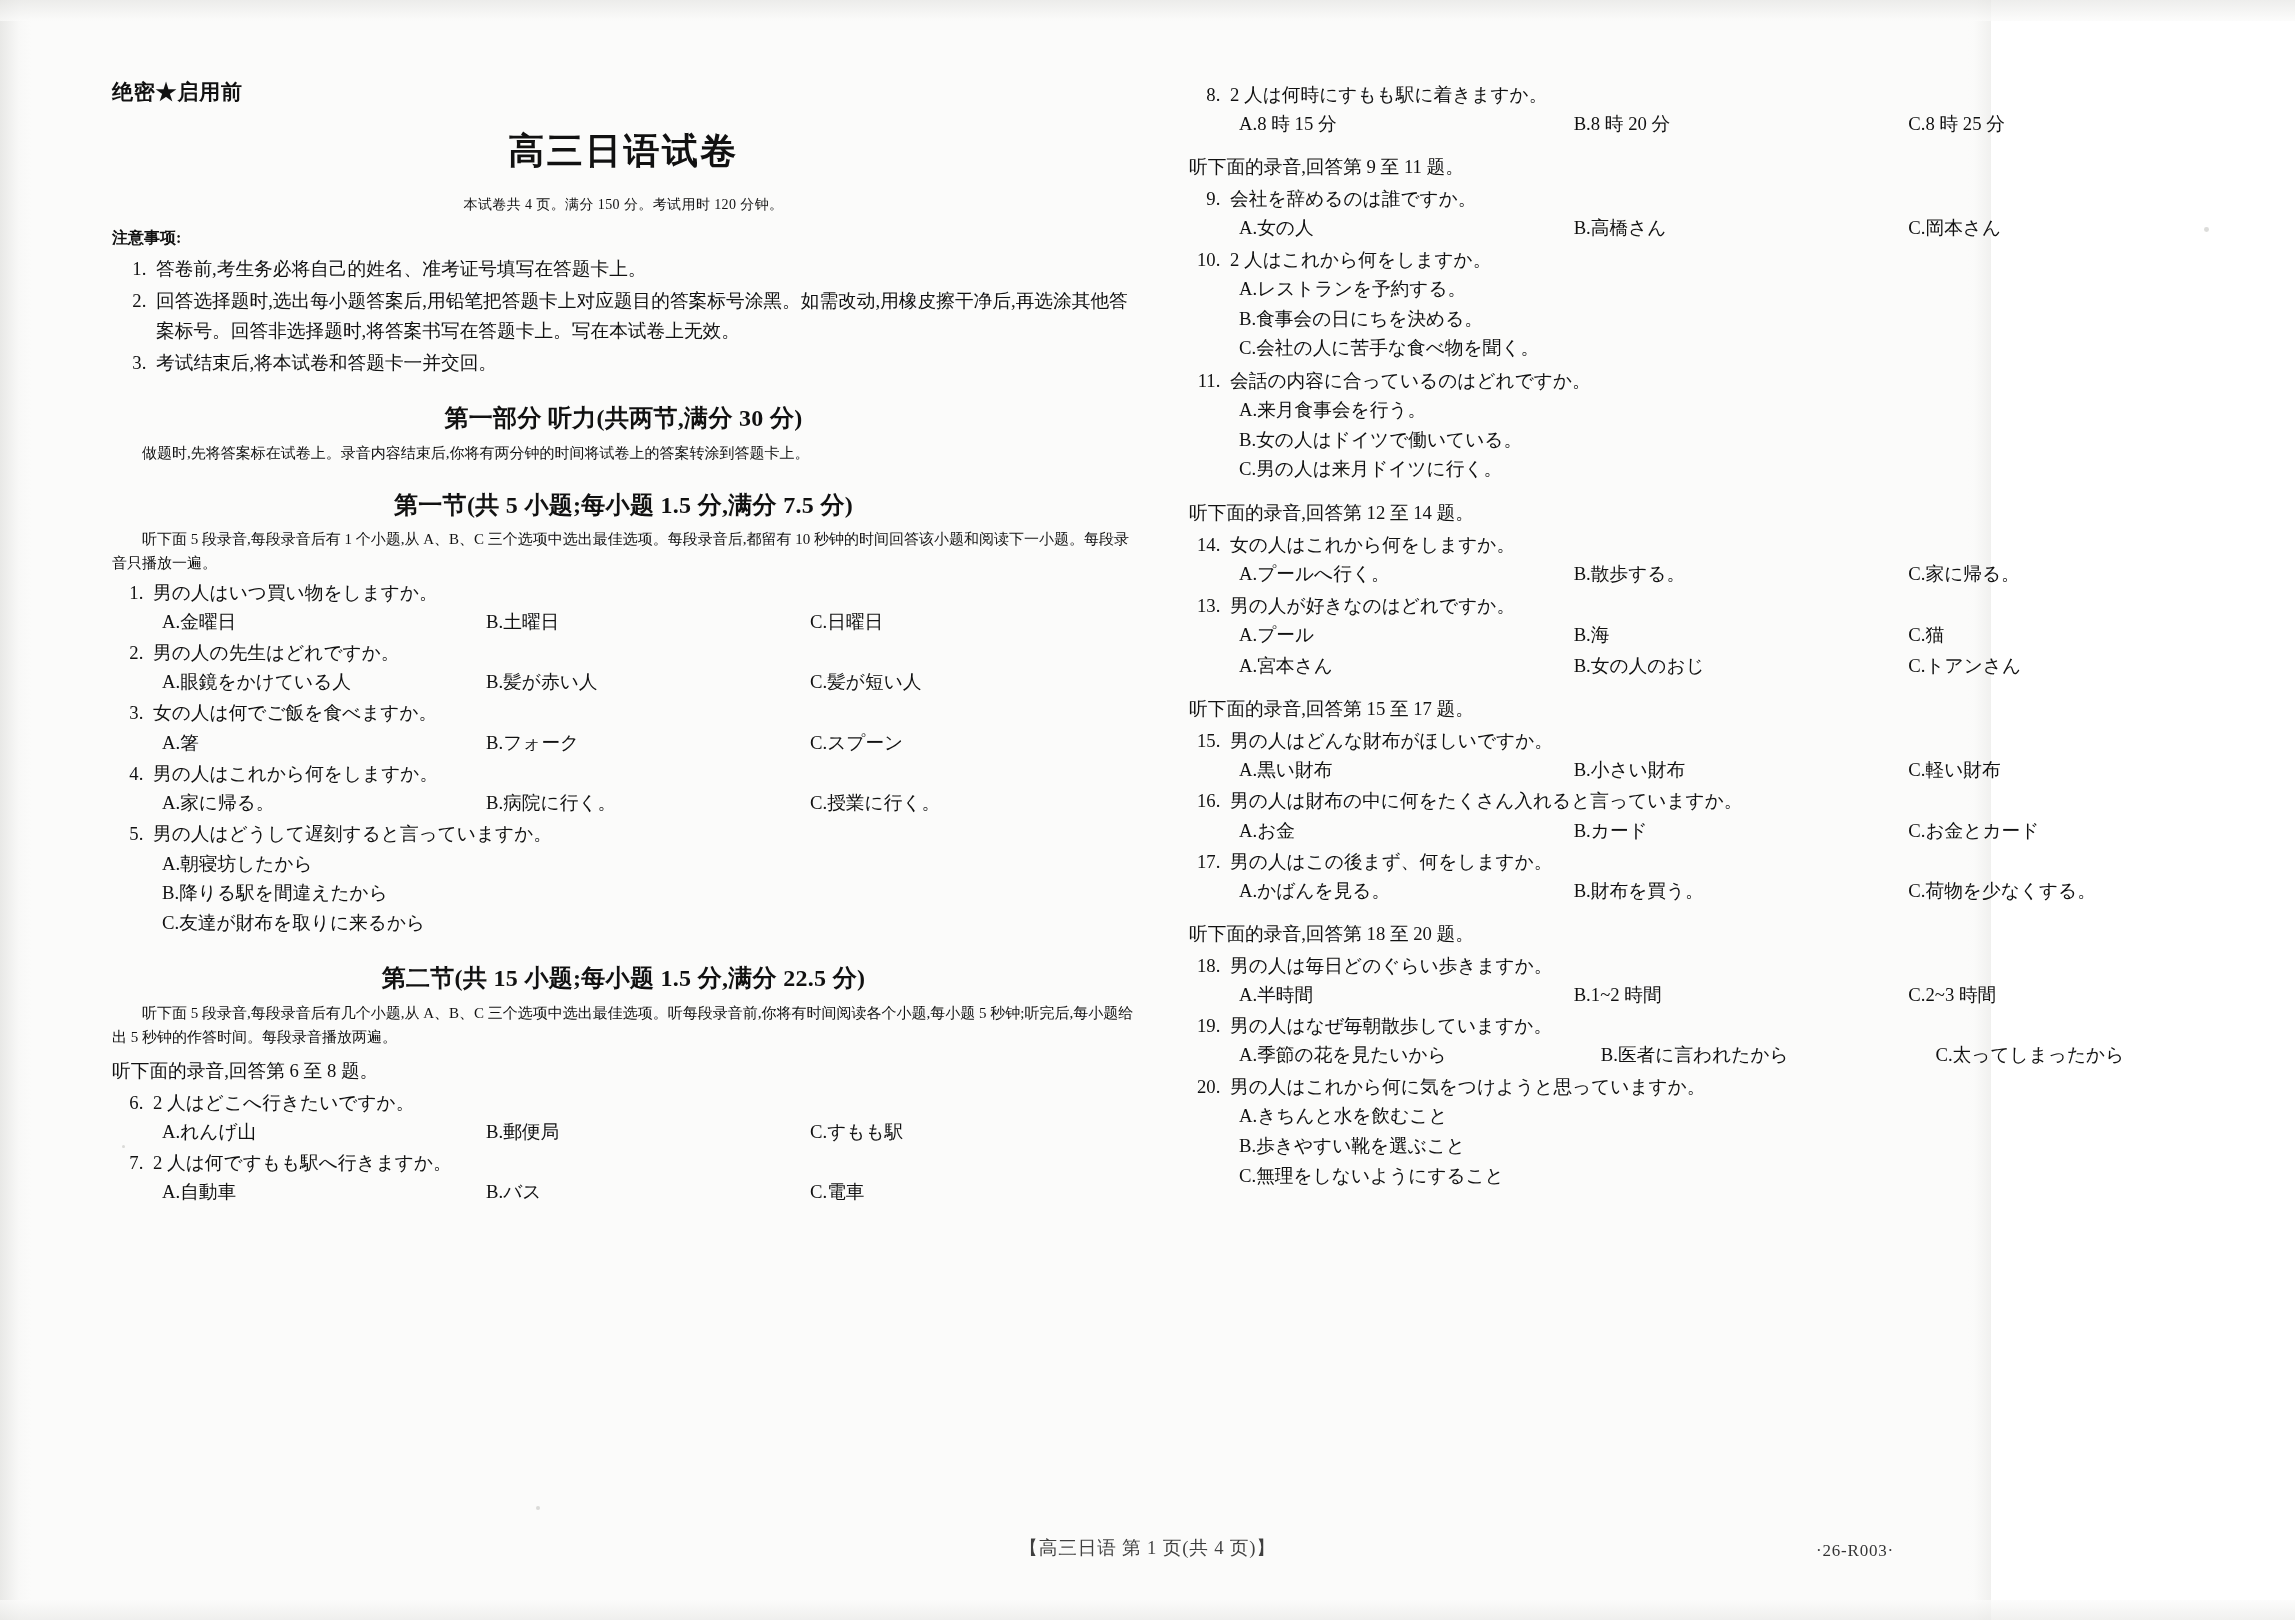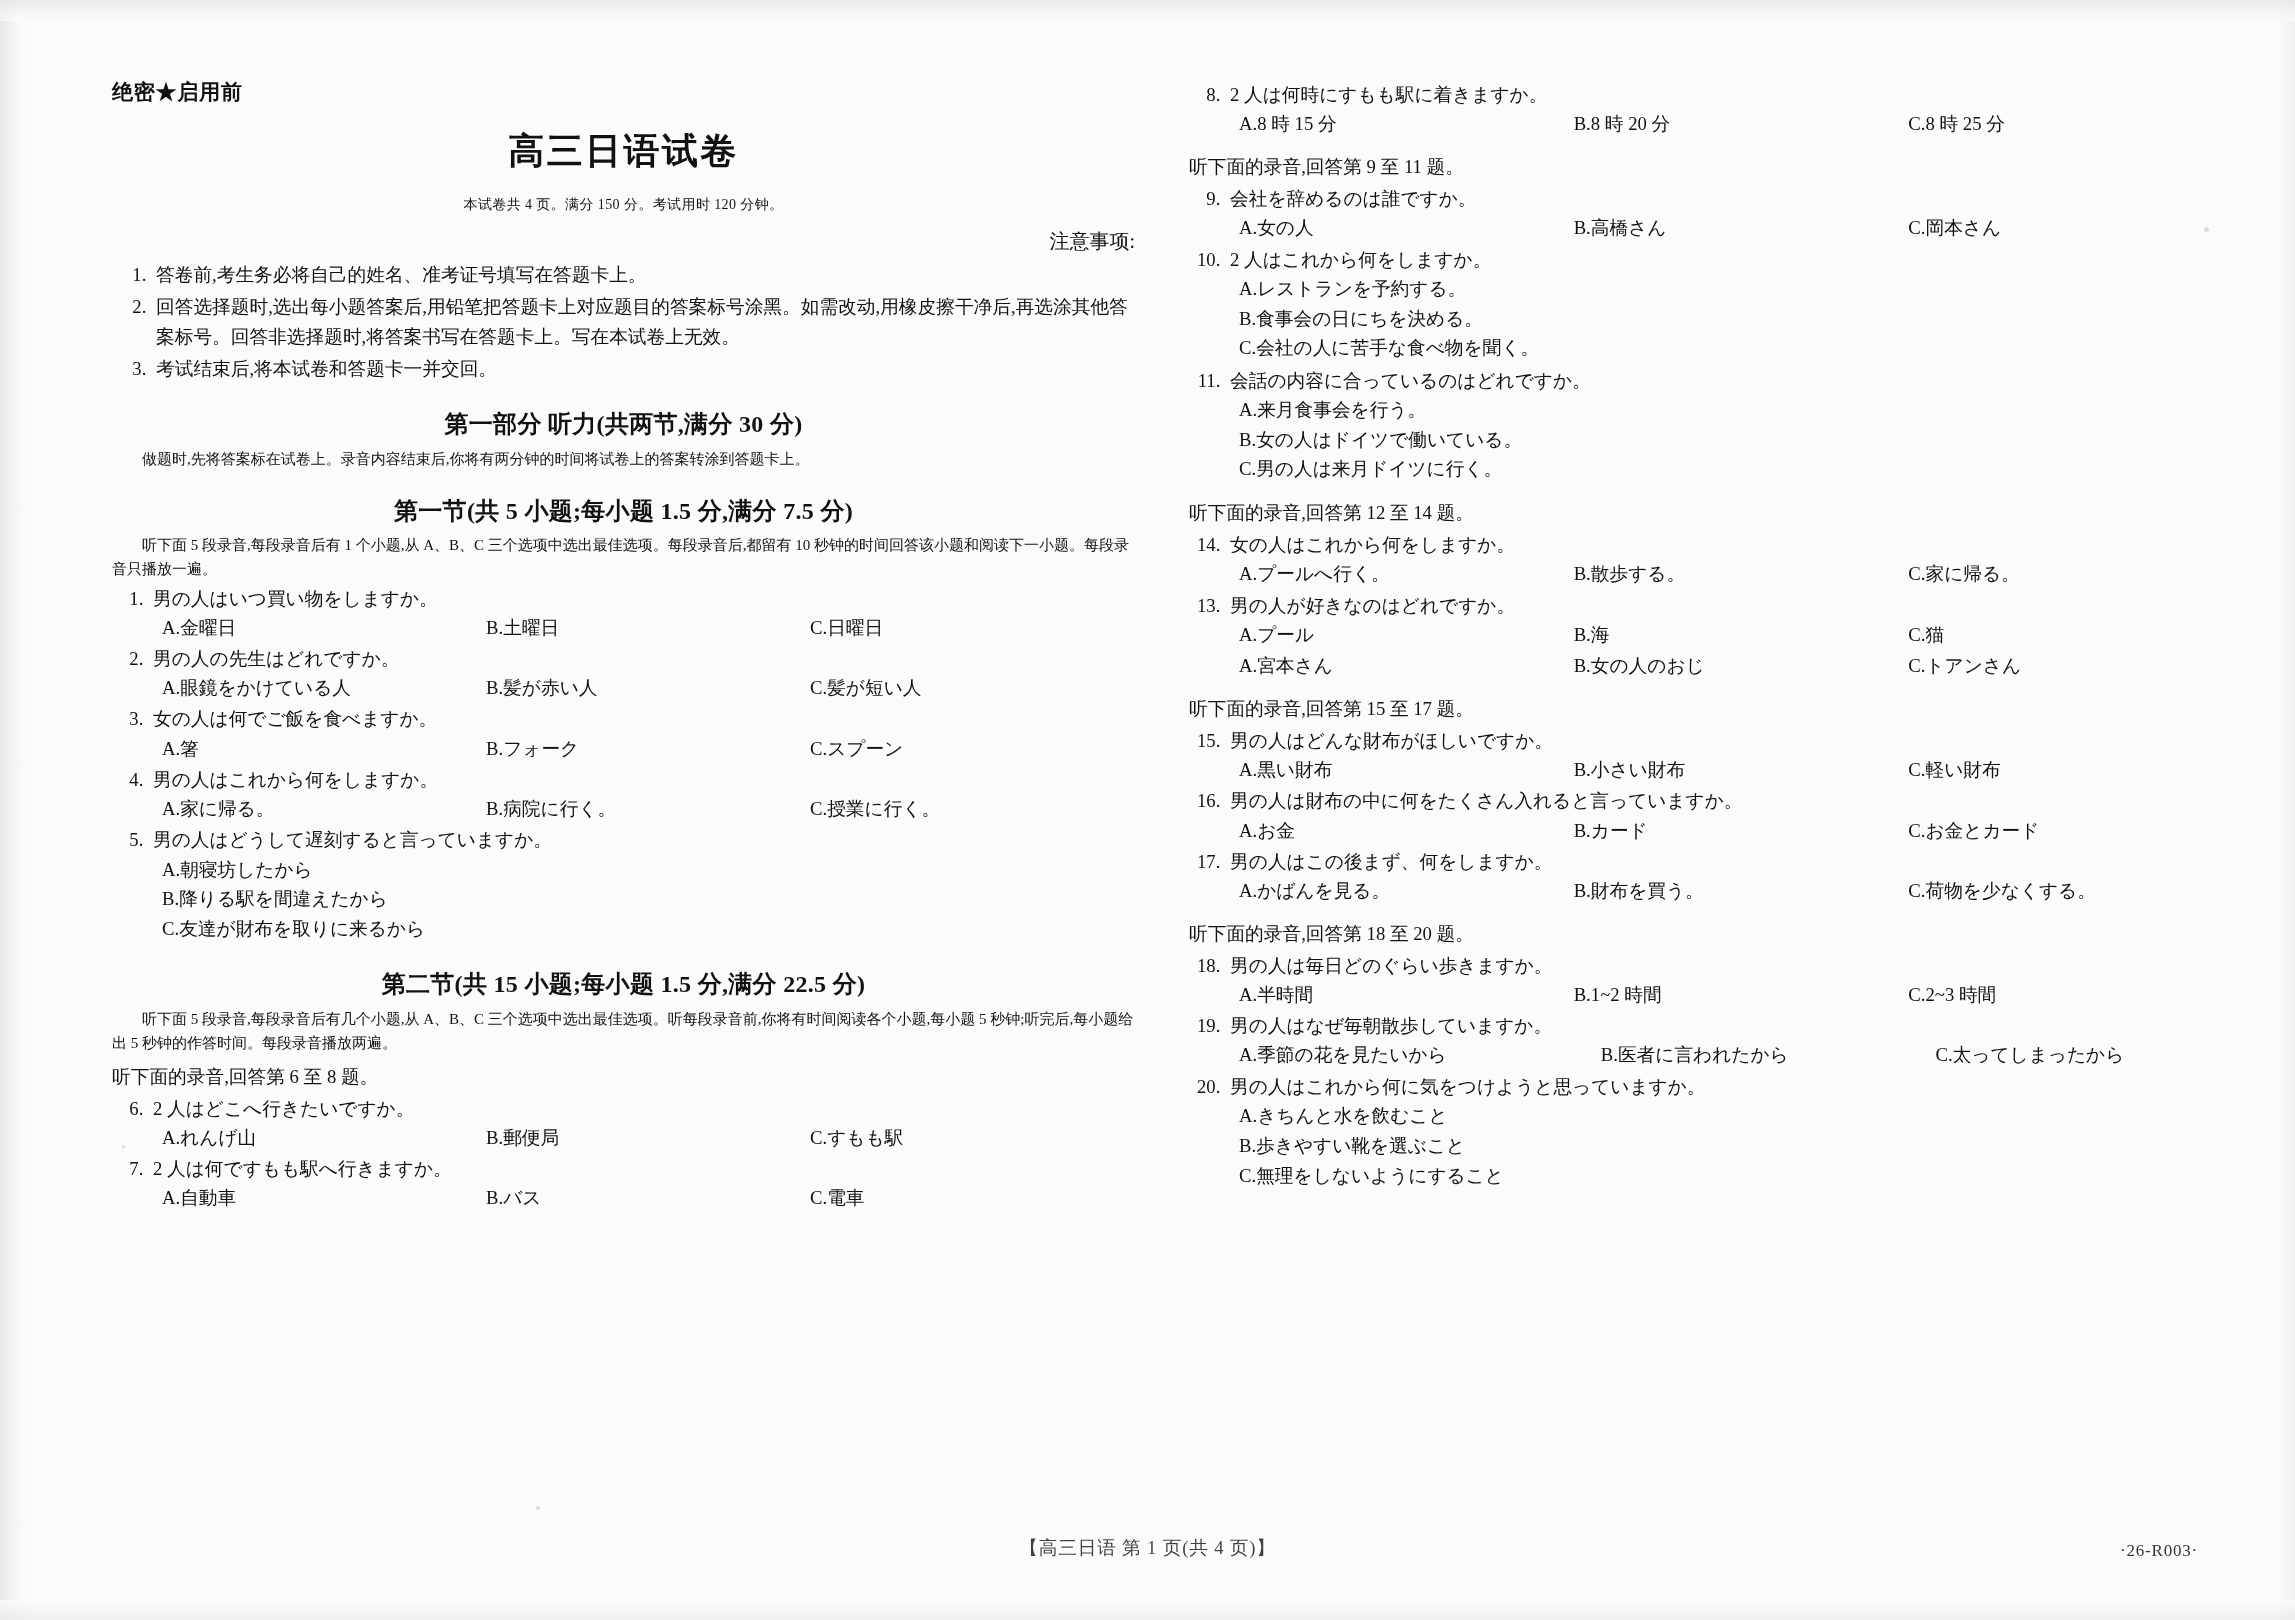--- a/index.html
+++ b/index.html
@@ -11,21 +11,21 @@
     width: 2295px;
     height: 1621px;
     font-family: "Liberation Serif", "DejaVu Serif", serif;
     color: #111;
     position: relative;
     overflow: hidden;
   }
   .page {
     position: absolute;
     left: 0; top: 0;
-    width: 2295px;
+    width: 1991px;
     height: 1621px;
     background: #fbfbfa;
   }
   
   .scan-edge-left {
     position: absolute; left: 0; top: 0; width: 31px; height: 1621px;
     background: linear-gradient(90deg, #e2e2e0 0%, #f7f7f6 60%, #fbfbfa 100%);
     opacity: .75;
   }
   .scan-edge-right {
@@ -72,24 +72,23 @@
     margin-bottom: 19.5px;
     font-family: "Liberation Serif", serif;
   }
   .subtitle {
     text-align: center;
     font-size: 14px;
     margin-bottom: 14.6px;
     letter-spacing: 0.4px;
   }
   .notice-title {
-    font-size: 20px;
-    font-weight: 400;
+    font-size: 16px;
+    font-weight: 700;
     margin-bottom: 4.9px;
-    text-align: right;
   }
   .notice-list {
     margin: 0;
     padding: 0;
     list-style: none;
     font-size: 18.7px;
     line-height: 1.62;
   }
   .notice-list li {
     display: flex;

